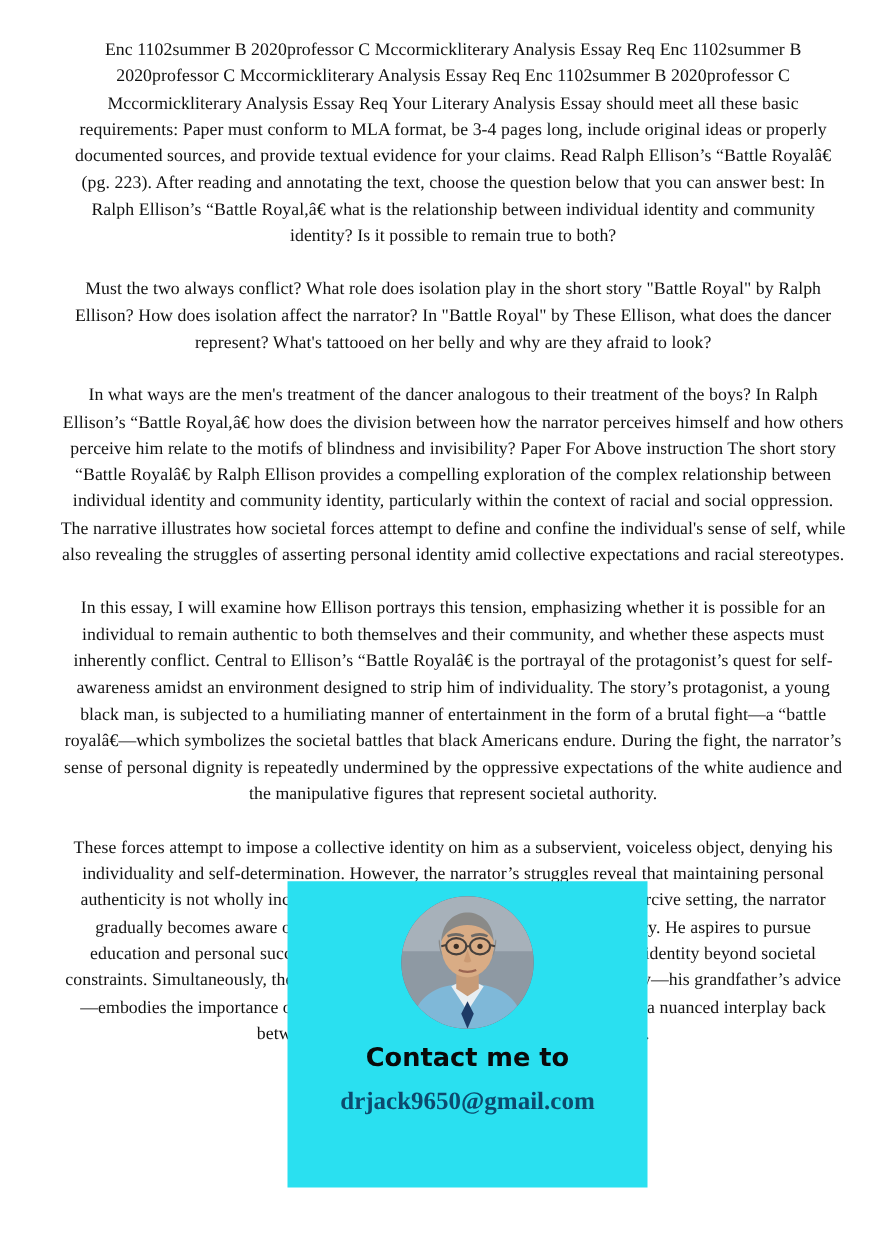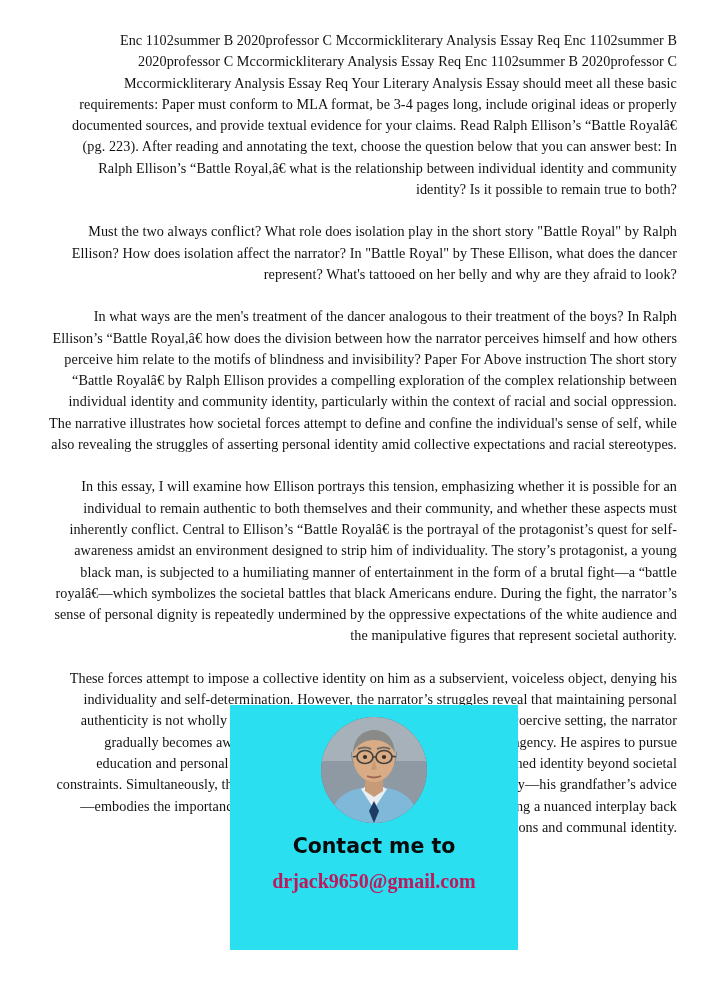--- a/index.html
+++ b/index.html
@@ -17,21 +17,21 @@
   }
   #doc {
     position: absolute;
     left: 48px;
     top: 30px;
     width: 645px;
   }
   .para {
     font-size: 14.2px;
     line-height: 21.3px;
-    text-align: right;
+    text-align: center;
     margin: 0 16px 21px 0;
     color: #111111;
     letter-spacing: 0.005em;
   }
   .para:last-child { margin-bottom: 0; }
 
   
   #overlay-card {
     position: absolute;
     left: 230px;
@@ -64,21 +64,21 @@
     color: #0a0a0a;
     text-align: center;
     margin-top: 2px;
   }
   .overlay-line.first { margin-top: 10px; }
   #overlay-email {
     font-family: "Liberation Serif", serif;
     font-weight: bold;
     font-size: 20px;
     line-height: 26px;
-    color: #be185d;
+    color: #0c4a6e;
     text-align: center;
     margin-top: 8px;
   }
 </style>
 </head>
 <body>
 
 <div id="doc">
   <p class="para">Enc 1102summer B 2020professor C Mccormickliterary Analysis Essay Req Enc 1102summer B 2020professor C Mccormickliterary Analysis Essay Req Enc 1102summer B 2020professor C Mccormickliterary Analysis Essay Req Your Literary Analysis Essay should meet all these basic requirements: Paper must conform to MLA format, be 3-4 pages long, include original ideas or properly documented sources, and provide textual evidence for your claims. Read Ralph Ellison’s “Battle Royalâ€ (pg. 223). After reading and annotating the text, choose the question below that you can answer best: In Ralph Ellison’s “Battle Royal,â€ what is the relationship between individual identity and community identity? Is it possible to remain true to both?</p>
   <p class="para">Must the two always conflict? What role does isolation play in the short story "Battle Royal" by Ralph Ellison? How does isolation affect the narrator? In "Battle Royal" by These Ellison, what does the dancer represent? What's tattooed on her belly and why are they afraid to look?</p>

